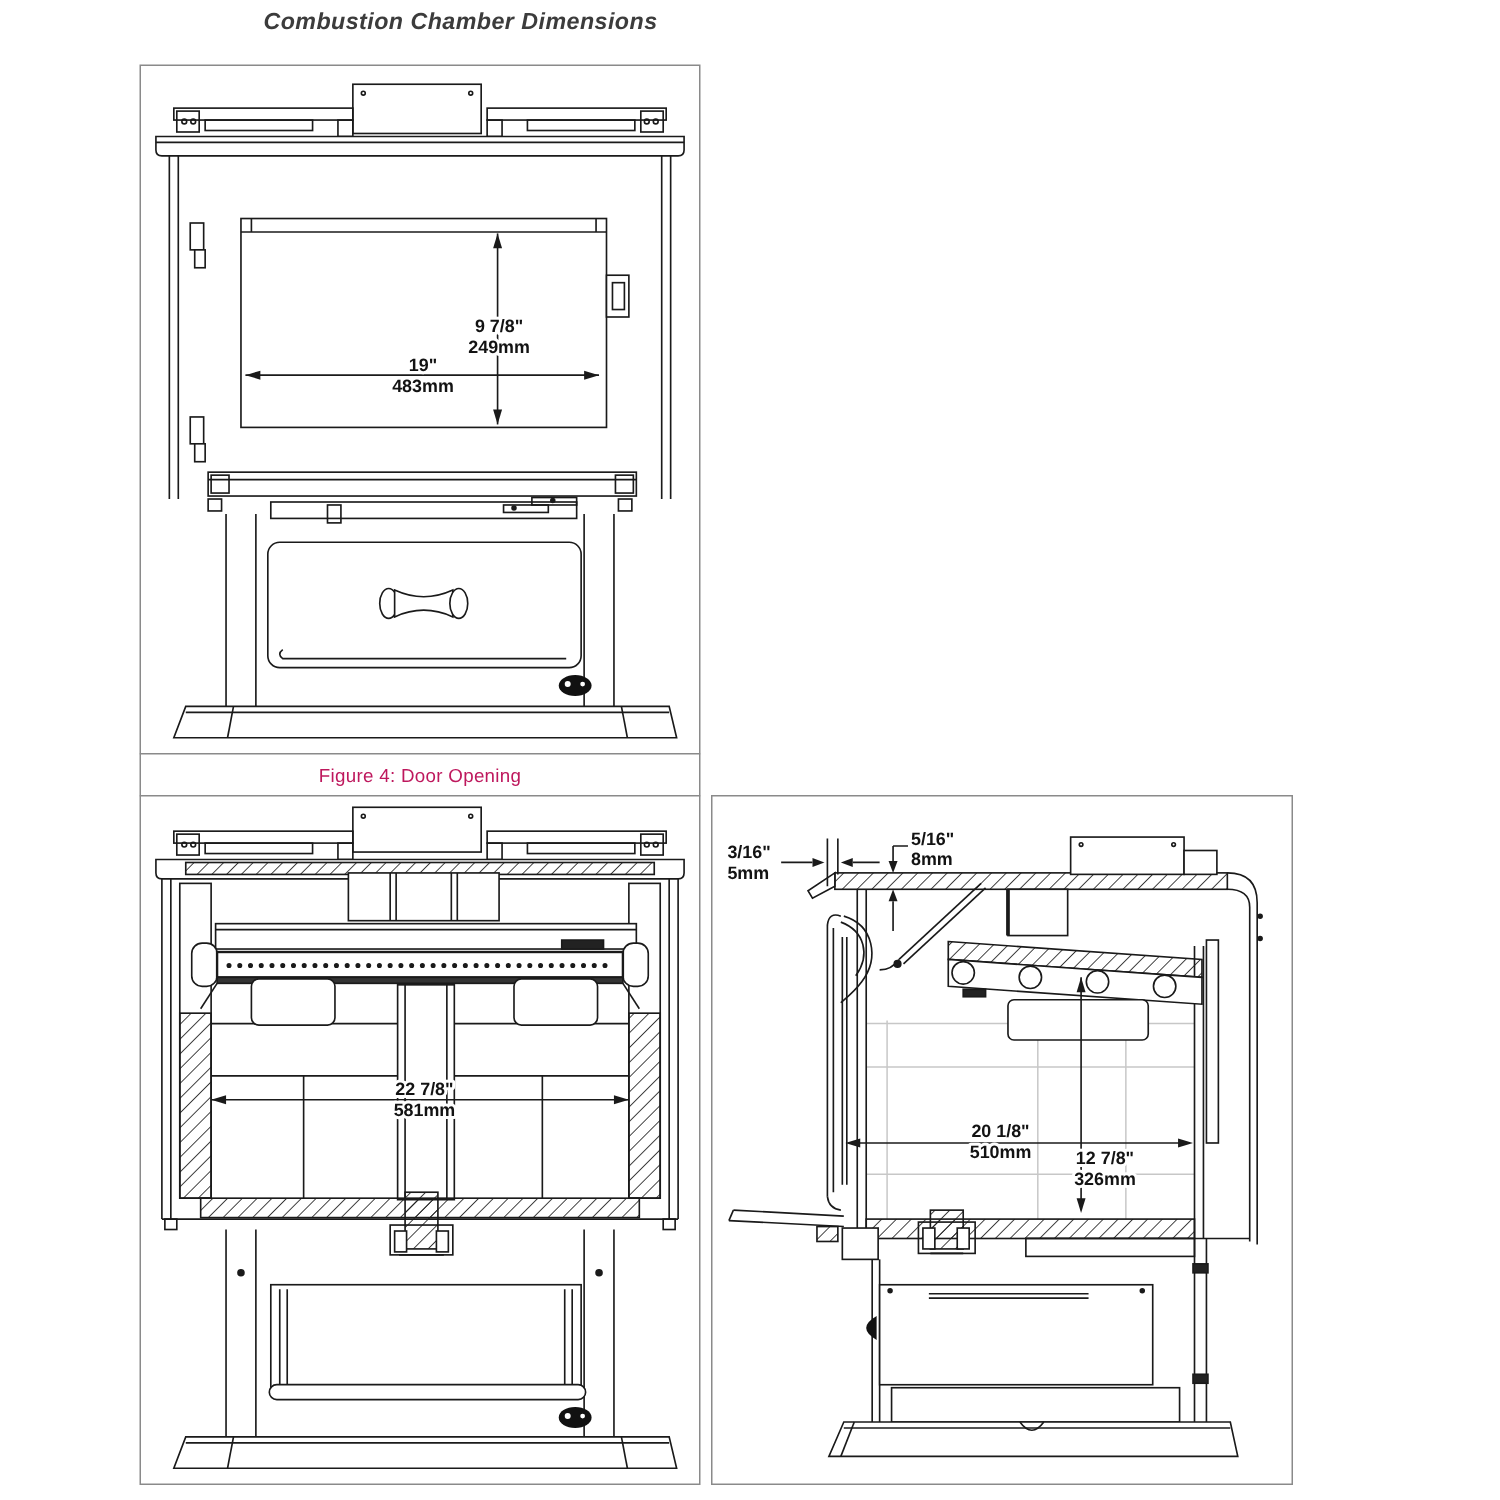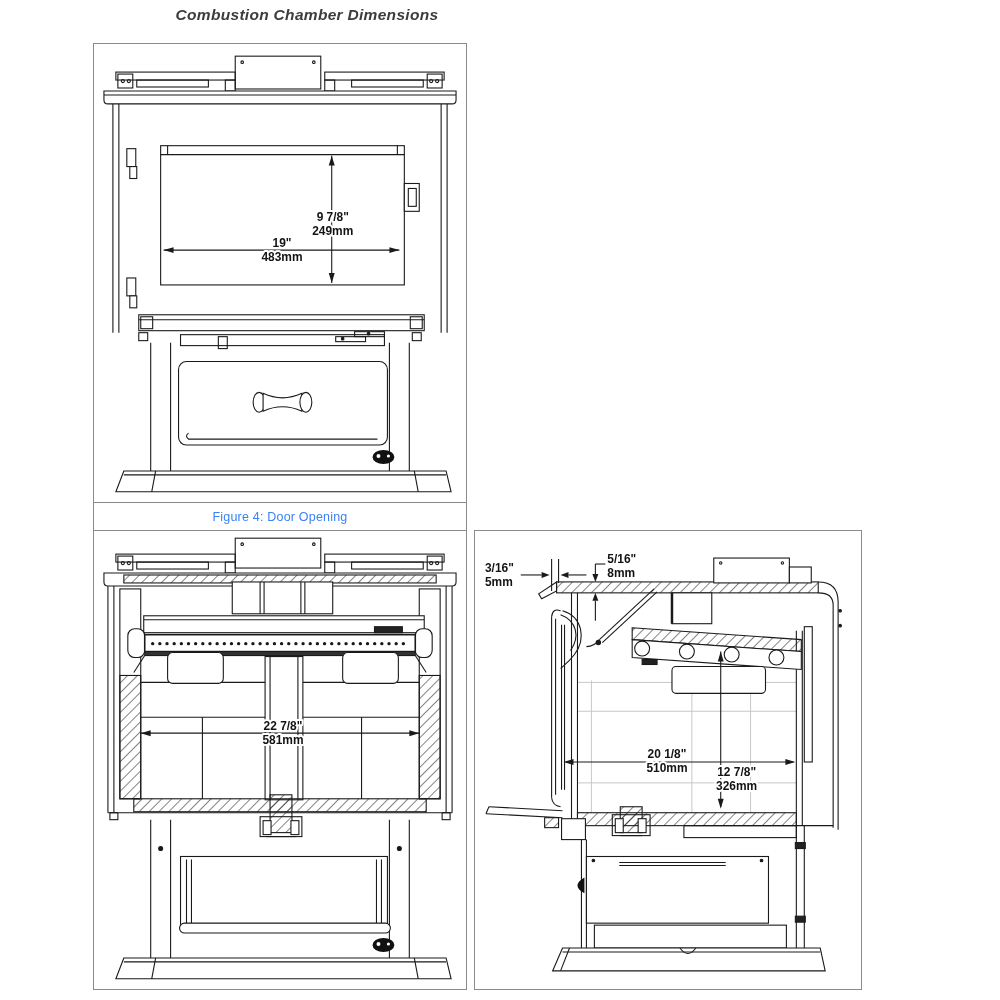--- a/index.html
+++ b/index.html
@@ -5,21 +5,21 @@
   * { margin:0; padding:0; box-sizing:border-box; }
   html,body { width:1000px; height:1000px; background:#ffffff; font-family:"Liberation Sans", sans-serif; }
   .page { position:relative; width:988px; height:1000px; background:#fff; overflow:hidden; }
   .title { position:absolute; left:120px; top:6px; width:374px; text-align:center;
            font-style:italic; font-weight:bold; font-size:15.5px; color:#3c3c3c; letter-spacing:.3px; }
   .panel { position:absolute; border:1px solid #8a8a8a; background:#fff; }
   #panel-fig4  { left:93px;  top:43px;  width:374px; height:460px; }
   #caption-band{ left:93px;  top:502px; width:374px; height:29px; display:flex; align-items:center; justify-content:center; }
   #panel-front { left:93px;  top:530px; width:374px; height:460px; }
   #panel-side  { left:474px; top:530px; width:388px; height:460px; }
-  .caption { font-size:12.5px; color:#3b82f6; letter-spacing:.2px; }
+  .caption { font-size:12.5px; color:#be185d; letter-spacing:.2px; }
   svg { display:block; width:100%; height:100%; }
   .ln { stroke:#1a1a1a; fill:none; stroke-width:1.1; }
   .lt { stroke:#c7c7c7; fill:none; stroke-width:1; }
   text.dim { font-family:"Liberation Sans", sans-serif; font-weight:bold; font-size:12px; fill:#131313;
              paint-order:stroke; stroke:#ffffff; stroke-width:4px; stroke-linejoin:round; text-anchor:middle; }
   text.dim.left { text-anchor:start; }
   .arr { fill:#1a1a1a; stroke:none; }
 </style>
 </head>
 <body>

